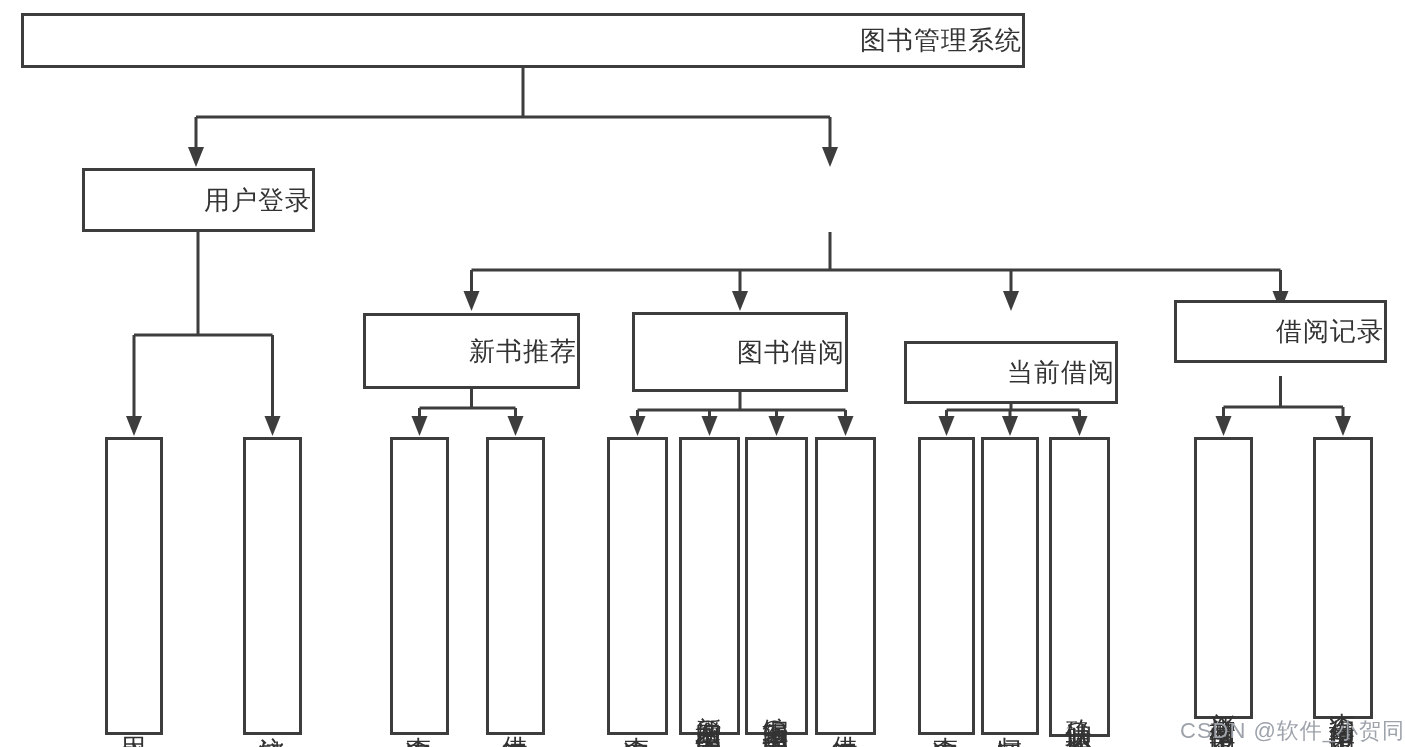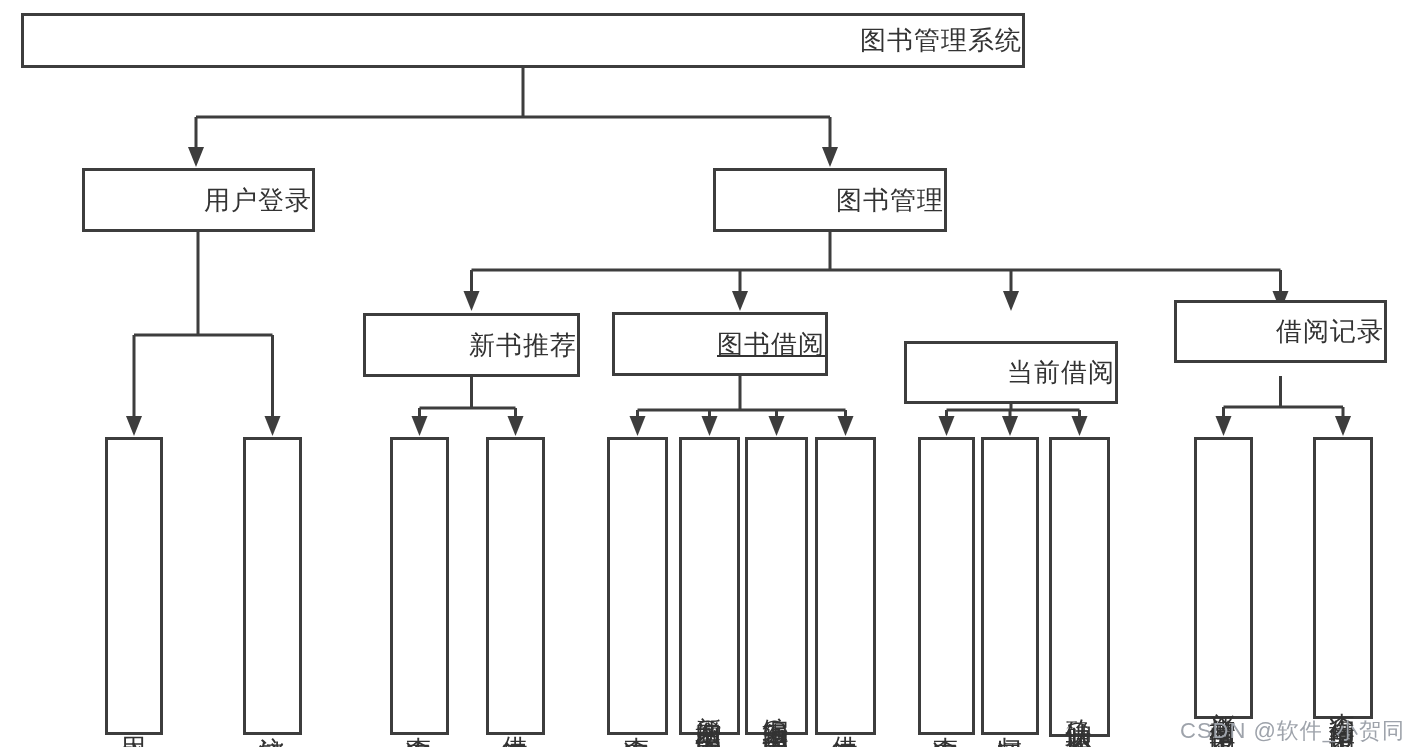--- a/index.html
+++ b/index.html
@@ -78,28 +78,25 @@
     </g>
   </svg>
 
   <div class="node" style="left:21px;top:13px;width:1004px;height:55px;">
     <span>图书管理系统</span>
   </div>
 
   <div class="node" style="left:82px;top:168px;width:233px;height:64px;">
     <span>用户登录</span>
   </div>
-  <div class="node" style="left:713px;top:168px;width:234px;height:64px;">
-    <span>图书管理</span>
-  </div>
 
-  <div class="node" style="left:363px;top:313px;width:217px;height:64px;">
+  <div class="node" style="left:363px;top:313px;width:217px;height:76px;">
     <span>新书推荐</span>
   </div>
-  <div class="node" style="left:612px;top:312px;width:216px;height:64px;text-decoration:underline;">
+  <div class="node" style="left:632px;top:312px;width:216px;height:80px;">
     <span>图书借阅</span>
   </div>
   <div class="node" style="left:904px;top:313px;width:214px;height:63px;margin-top:28px;">
     <span>当前借阅</span>
   </div>
   <div class="node" style="left:1174px;top:300px;width:213px;height:63px;">
     <span>借阅记录</span>
   </div>
 
   <div class="node vnode" style="left:105px;top:437px;width:58px;height:298px;">

